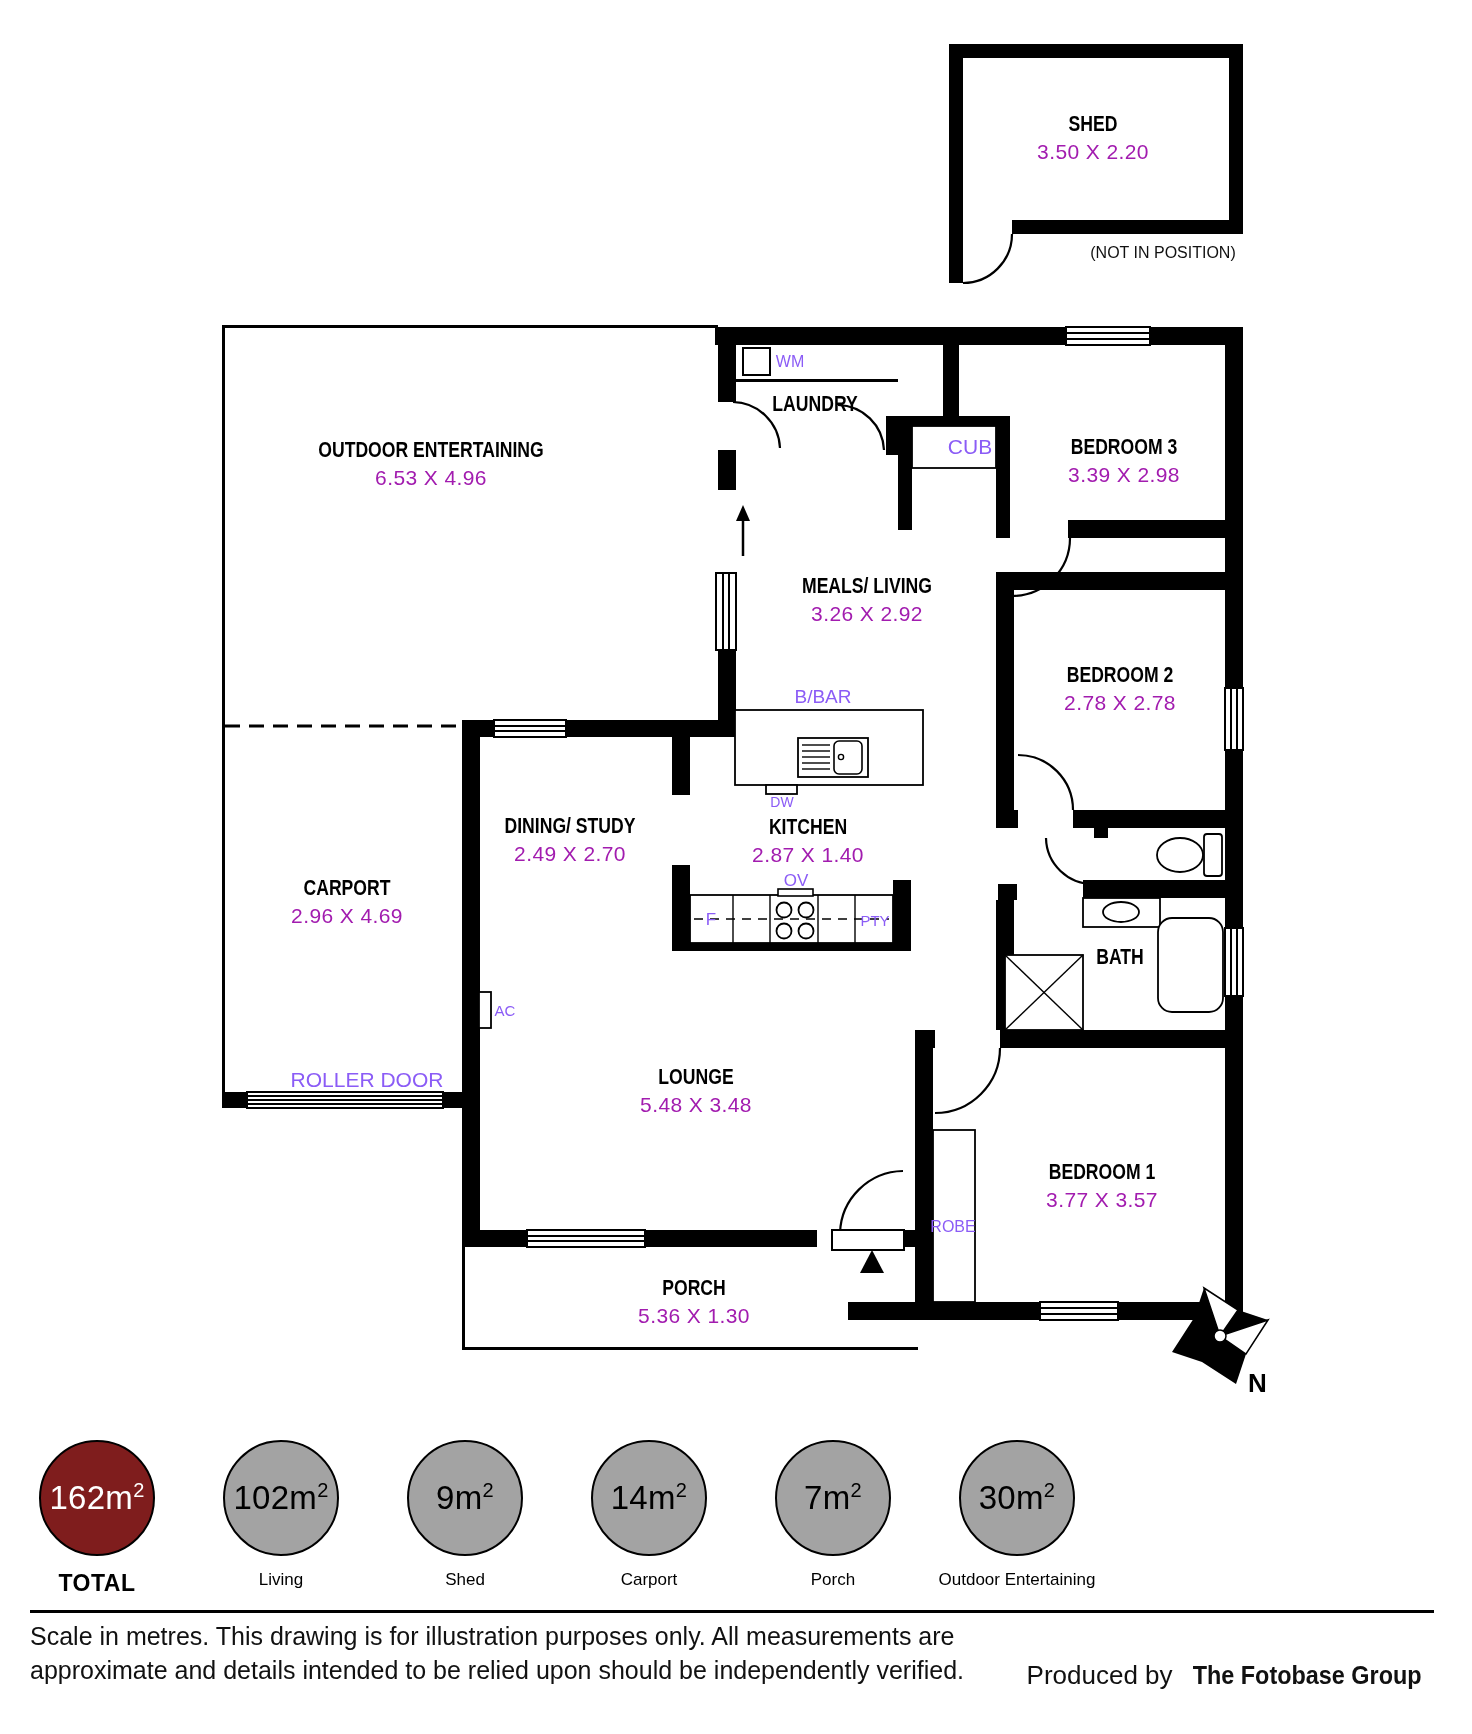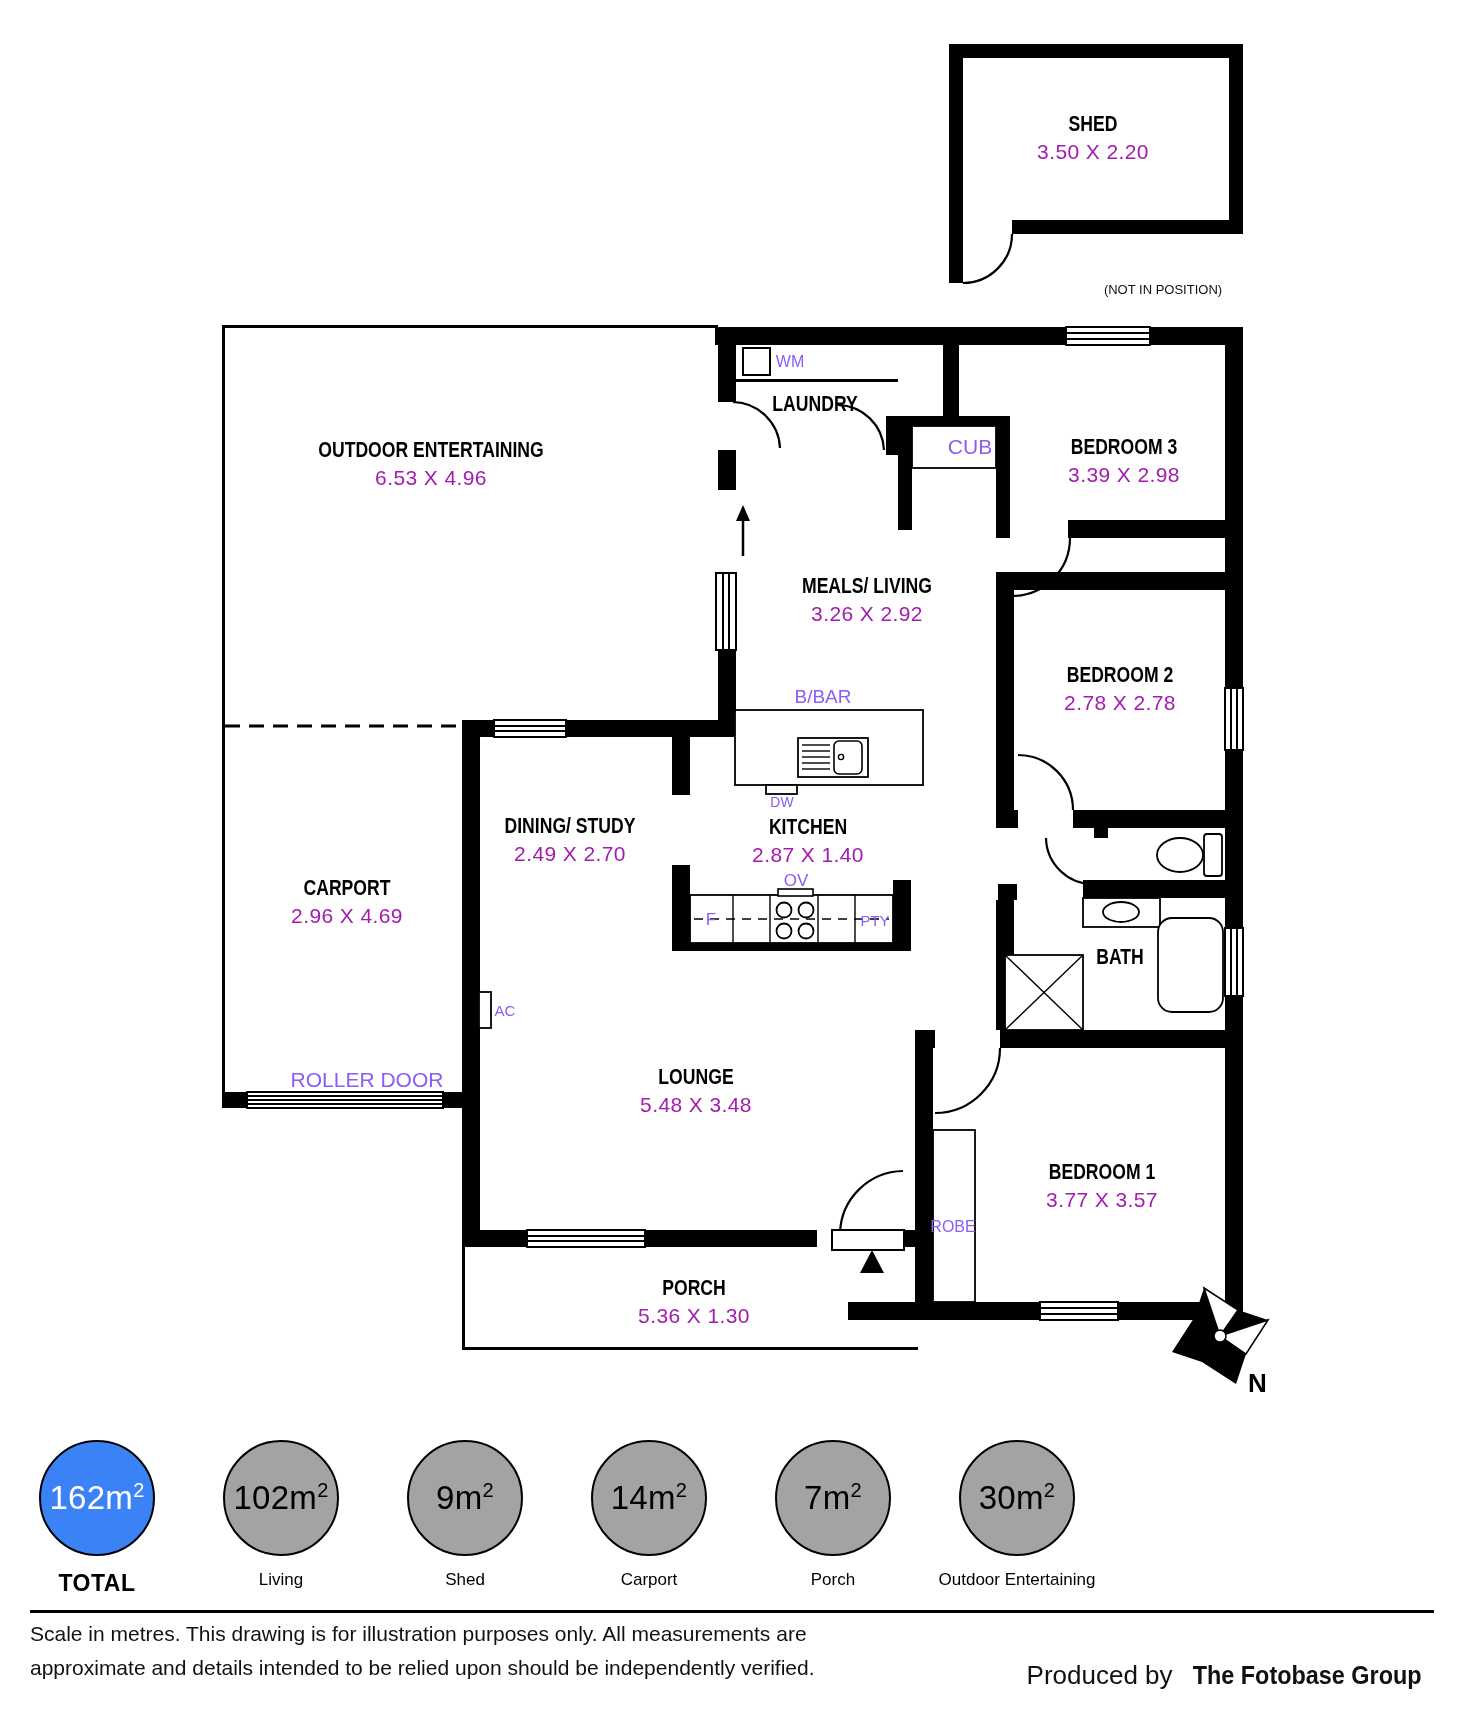--- a/index.html
+++ b/index.html
@@ -3,33 +3,33 @@
 <meta charset="utf-8">
 <style>
   html,body{margin:0;padding:0;background:#fff;}
   #page{position:relative;width:1472px;height:1734px;background:#fff;overflow:hidden;
         font-family:"Liberation Sans","DejaVu Sans",sans-serif;color:#000;}
   #plan-svg{position:absolute;left:0;top:0;}
   .lbl{position:absolute;transform:translate(-50%,-50%);text-align:center;white-space:nowrap;line-height:1.15;}
   .rname{font-weight:700;font-size:22px;letter-spacing:0;transform:scaleX(.8);}
   .rdims{font-size:21px;margin-top:4px;letter-spacing:.4px;color:#a21caf;}
   .slbl{position:absolute;transform:translate(-50%,-50%);white-space:nowrap;color:#8b5cf6;}
-  .note{font-size:13px;color:#111;margin-top:36px;}
+  .note{font-size:16px;color:#111;}
   
   .lg-item{position:absolute;width:184px;transform:translateX(-50%);text-align:center;}
   .lg-circle{width:112px;height:112px;border-radius:50%;border:2.5px solid #000;margin:0 auto;
              display:flex;align-items:center;justify-content:center;background:#a3a3a3;}
-  .lg-circle.filled{background:#3b82f6;color:#fff;}
+  .lg-circle.filled{background:#7f1d1d;color:#fff;}
   .lg-num{font-size:33px;letter-spacing:.3px;}
   .lg-num sup{font-size:20px;}
   .lg-label{font-size:17px;margin-top:14px;line-height:1.2;}
   .lg-label.bold{font-weight:700;font-size:23px;letter-spacing:.5px;}
   
   #footer-rule{position:absolute;left:30px;top:1610px;width:1404px;height:3px;background:#000;}
-  .foot-line{position:absolute;left:30px;font-size:21px;color:#111;}
+  .foot-line{position:absolute;left:30px;font-size:25px;color:#111;}
   #produced{position:absolute;right:38px;top:1660px;font-size:26px;color:#111;white-space:nowrap;}
   #produced b{font-weight:700;transform:scaleX(.9);display:inline-block;}
 </style>
 </head>
 <body>
 
 <div id="page">
 
   <svg id="plan-svg" width="1472" height="1420" viewBox="0 0 1472 1420">
 

